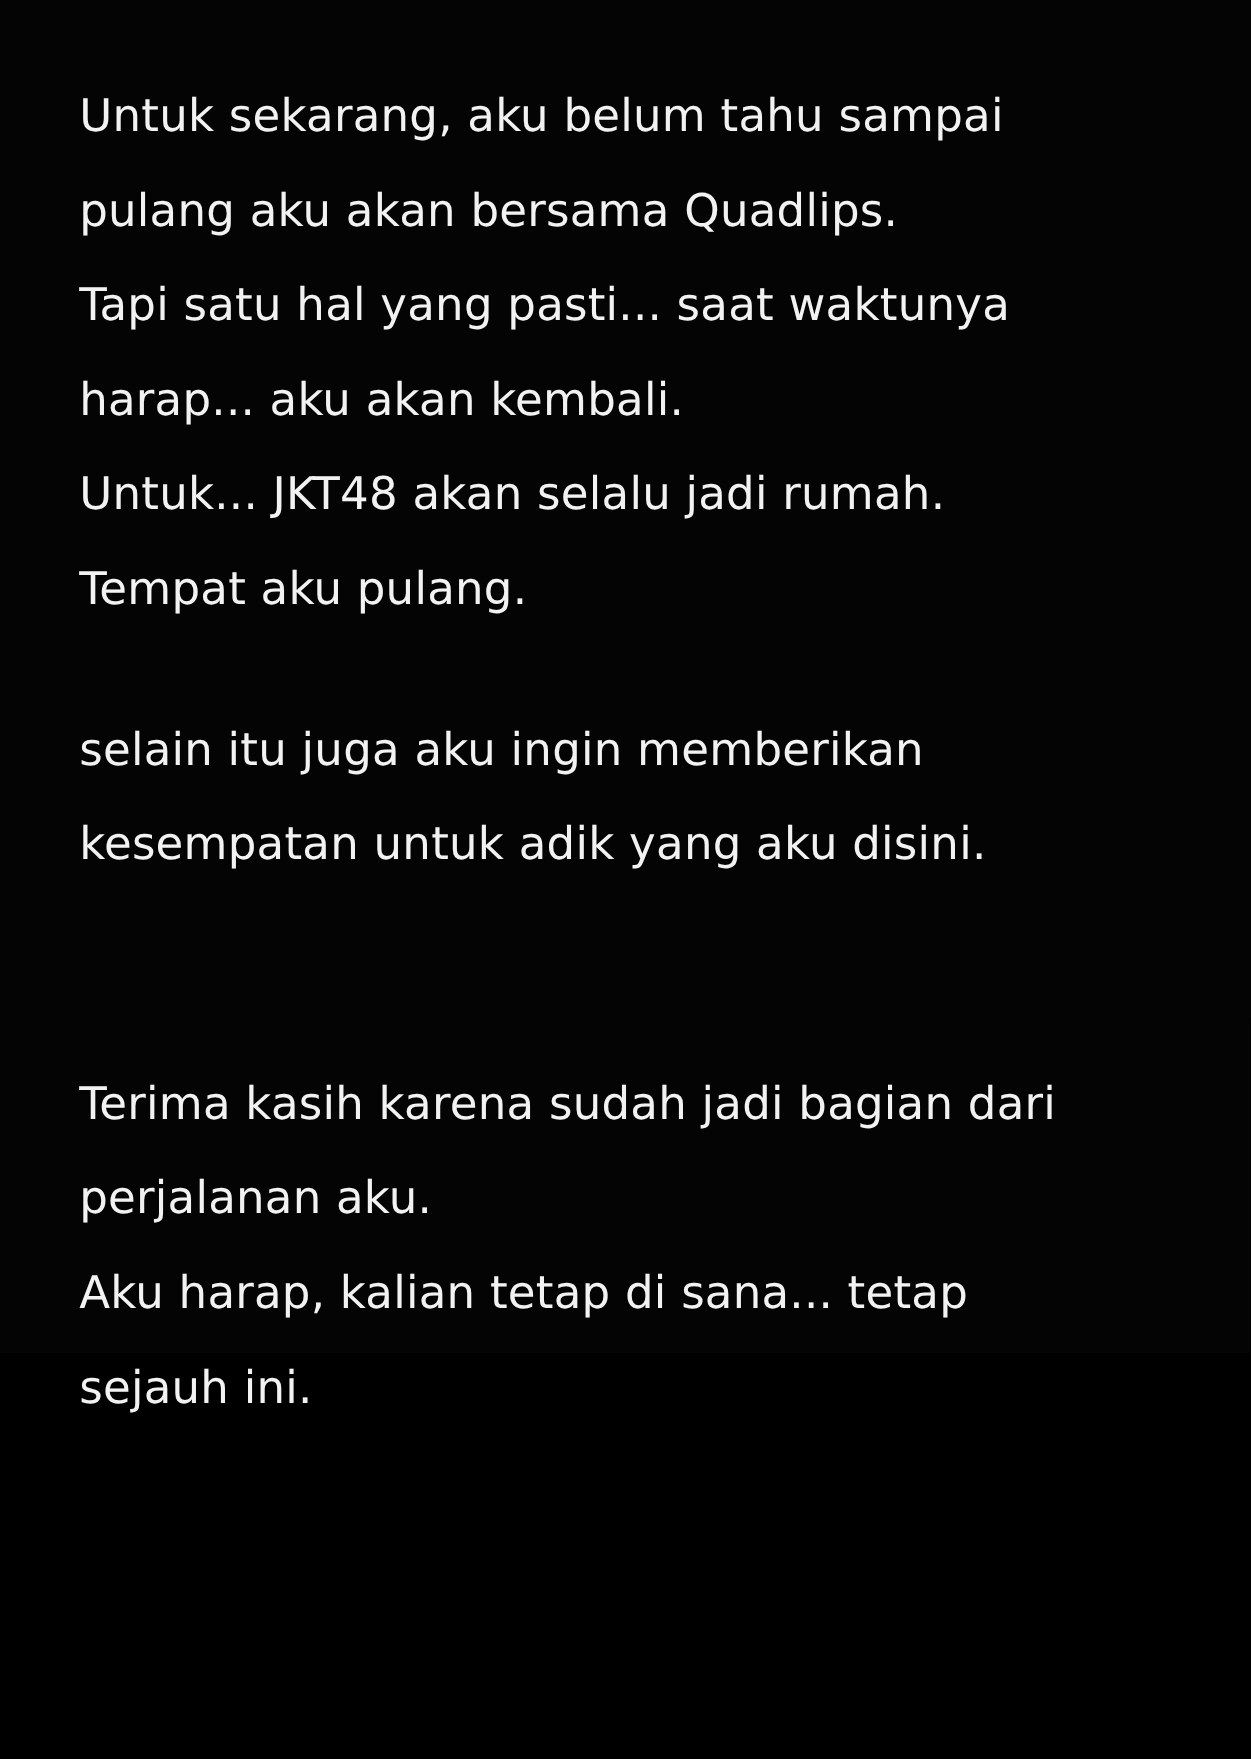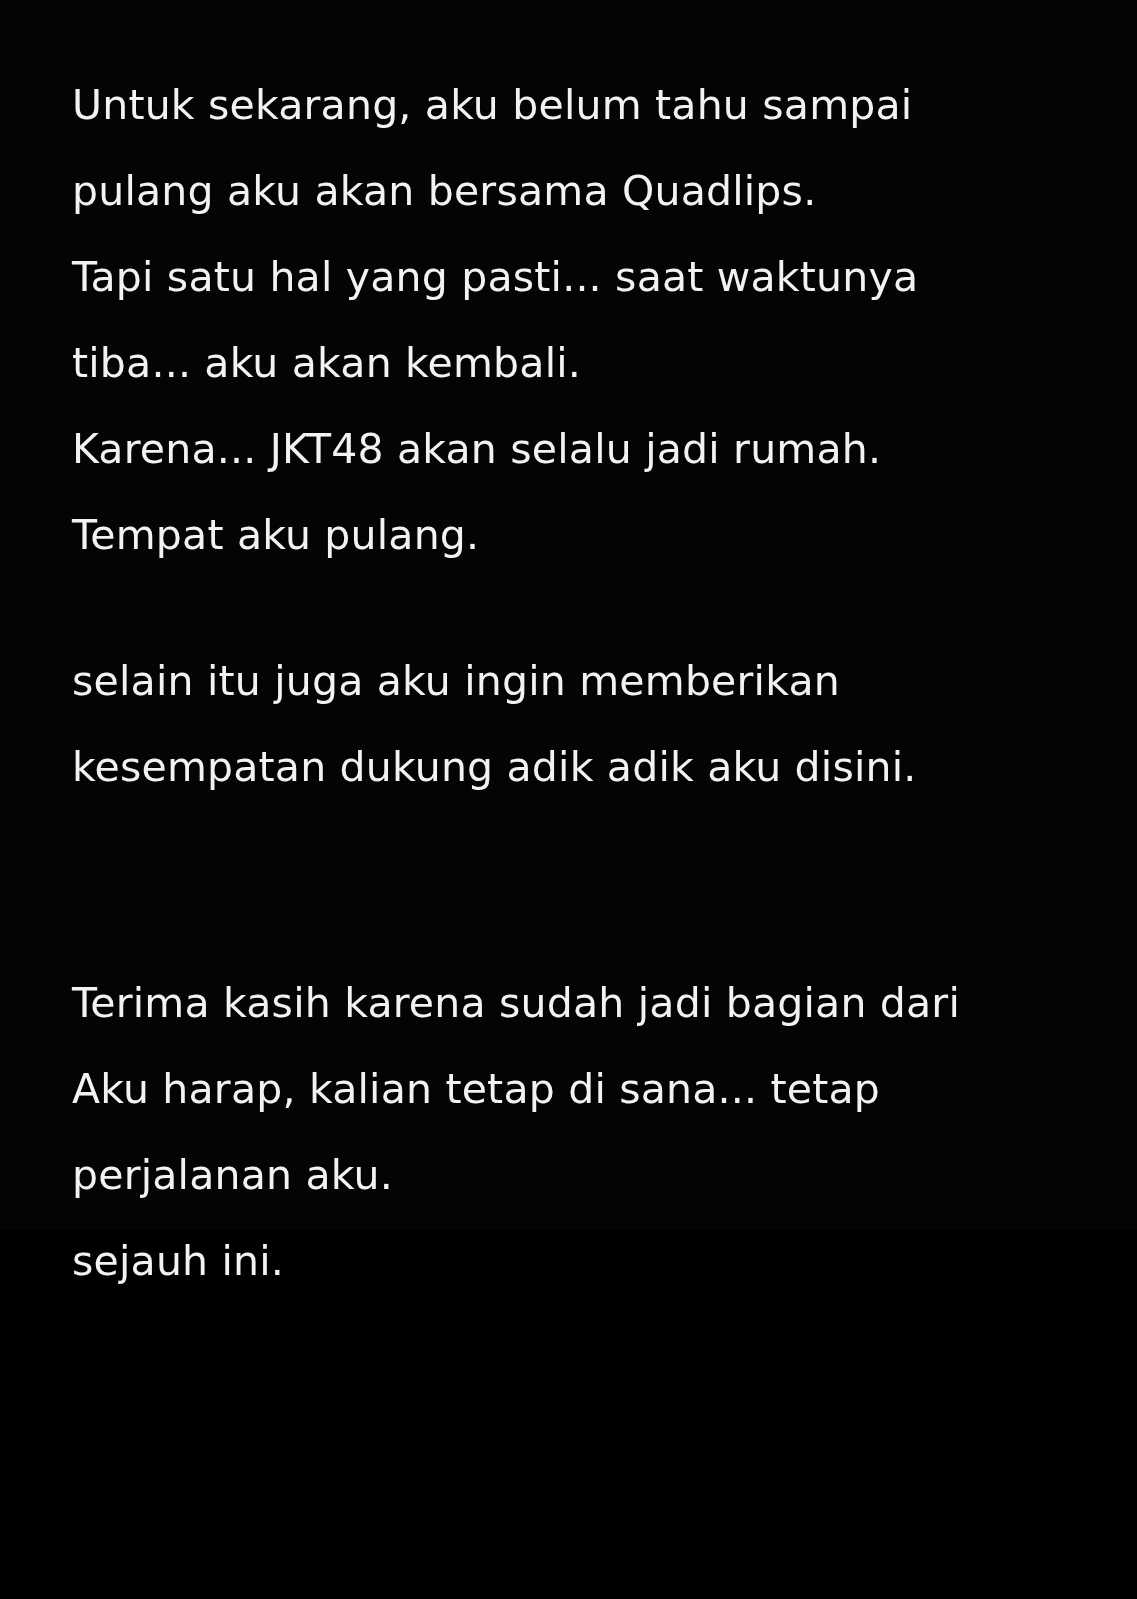--- a/index.html
+++ b/index.html
@@ -37,34 +37,34 @@
 </style>
 </head>
 <body>
 
 <div class="page">
 
   <div class="block">
     <div class="line">Untuk sekarang, aku belum tahu sampai</div>
     <div class="line">pulang aku akan bersama Quadlips.</div>
     <div class="line">Tapi satu hal yang pasti... saat waktunya</div>
-    <div class="line">tiba... aku akan kembali.</div>
-    <div class="line">Karena... JKT48 akan selalu jadi rumah.</div>
+    <div class="line">harap... aku akan kembali.</div>
+    <div class="line">Untuk... JKT48 akan selalu jadi rumah.</div>
     <div class="line">Tempat aku pulang.</div>
   </div>
 
   <div class="gap-sm"></div>
 
   <div class="block">
     <div class="line">selain itu juga aku ingin memberikan</div>
-    <div class="line">kesempatan dukung adik adik aku disini.</div>
+    <div class="line">kesempatan untuk adik yang aku disini.</div>
   </div>
 
   <div class="gap-lg"></div>
 
   <div class="block">
     <div class="line">Terima kasih karena sudah jadi bagian dari</div>
+    <div class="line">perjalanan aku.</div>
     <div class="line">Aku harap, kalian tetap di sana... tetap</div>
-    <div class="line">perjalanan aku.</div>
     <div class="line">sejauh ini.</div>
   </div>
 
 </div>
 
 </body></html>

